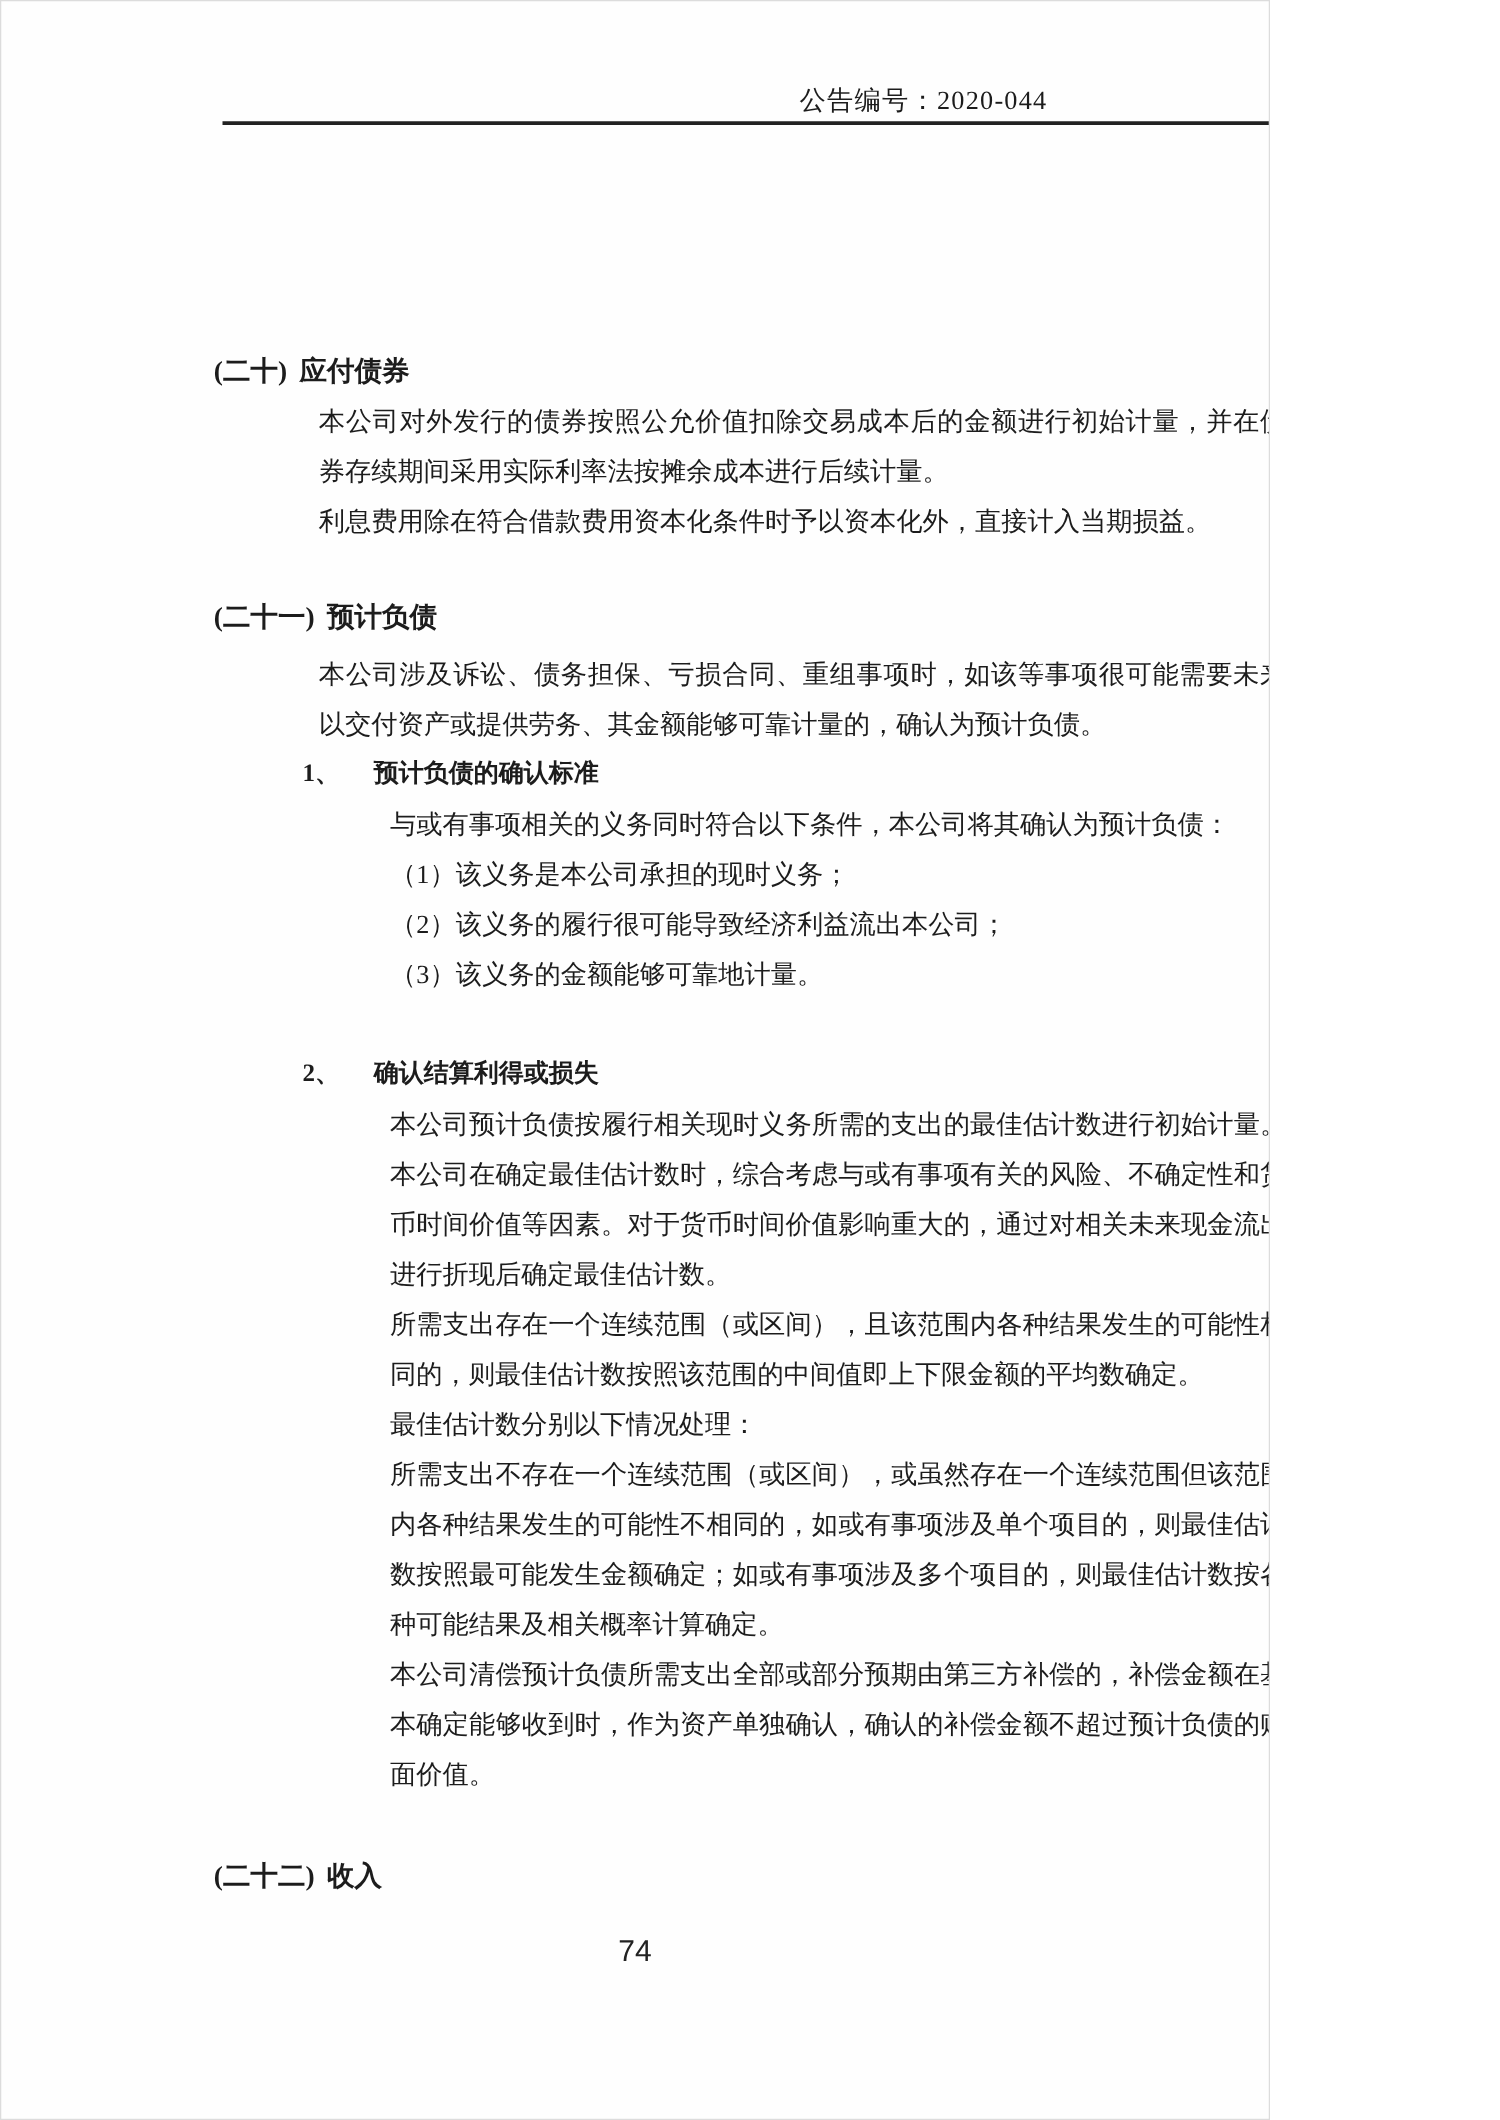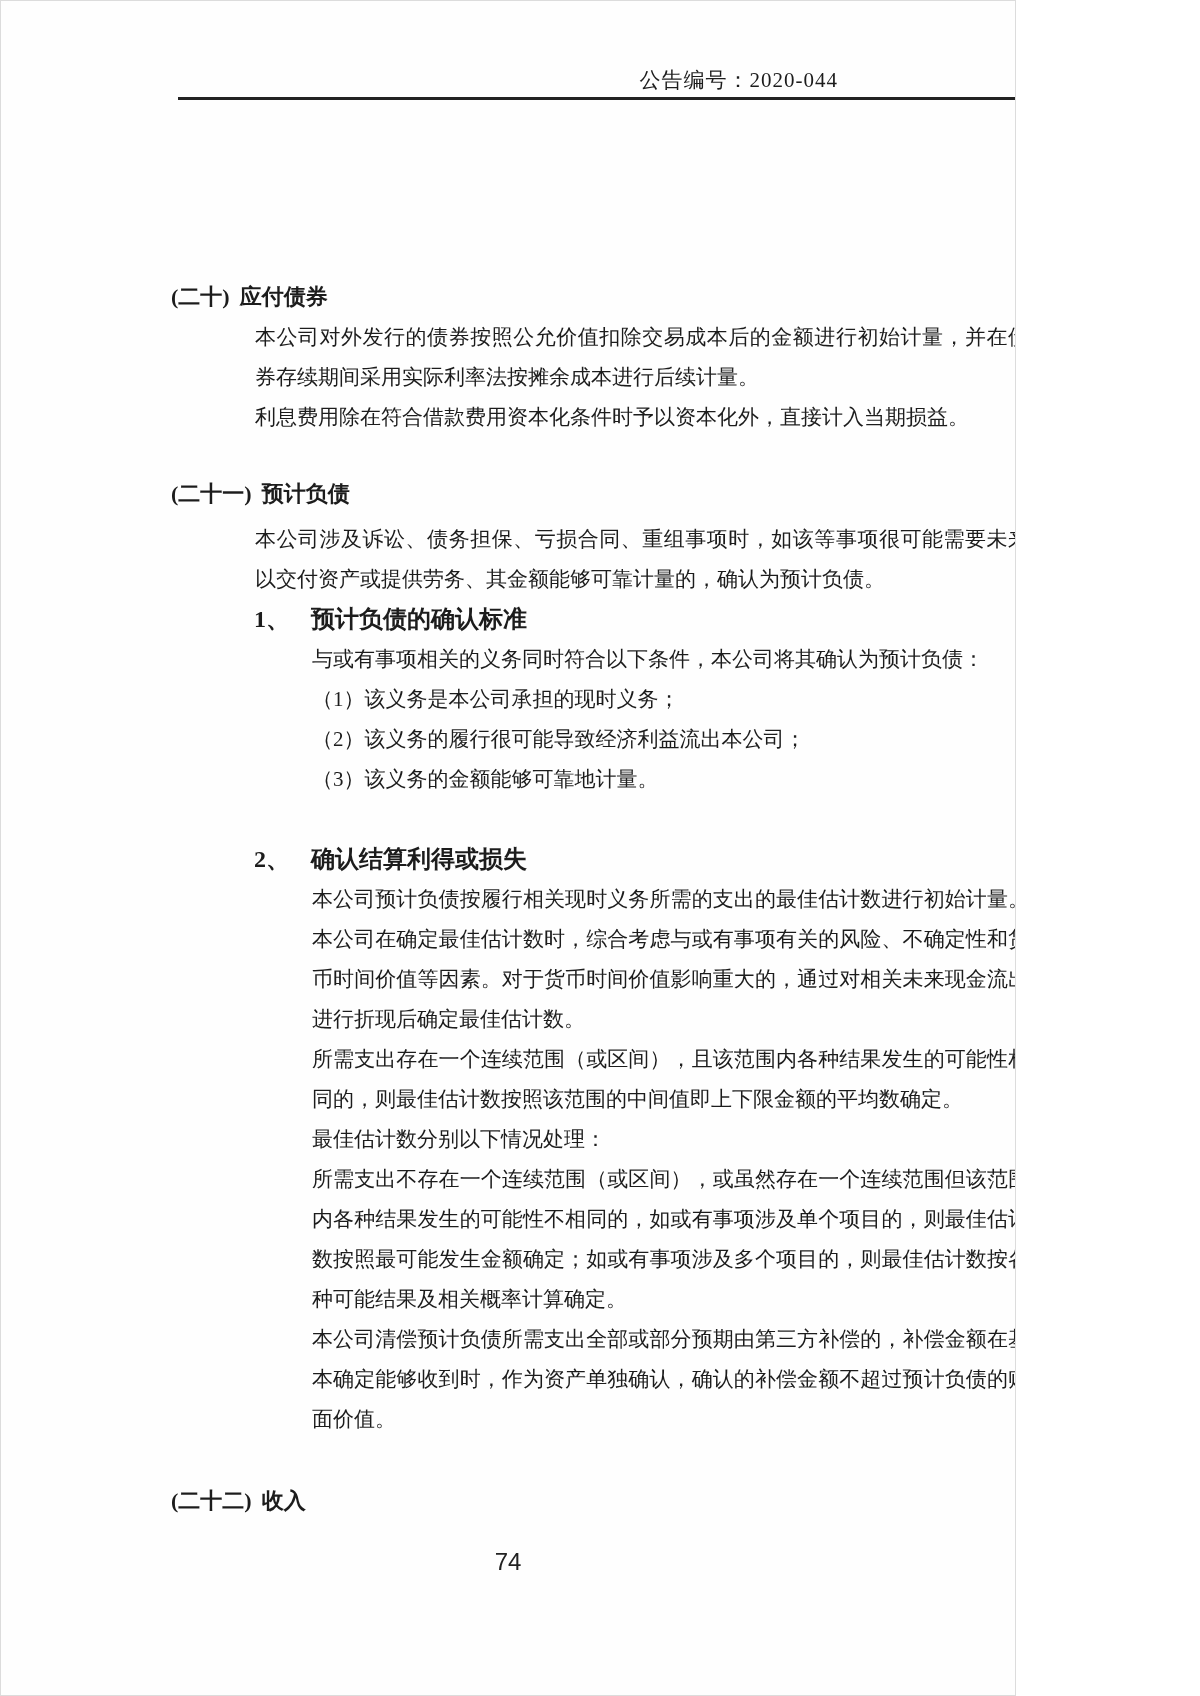--- a/index.html
+++ b/index.html
@@ -60,22 +60,22 @@
     .body-block {
       position: absolute;
       font-size: 21px;
       line-height: 40px;
       text-align: justify;
     }
     .b20 { top: 316px; left: 254px; width: 774px; }
     .b21 { top: 518px; left: 254px; width: 774px; }
     .sub-heading {
       position: absolute;
-      left: 253px;
-      font-size: 24px;
+      left: 241px;
+      font-size: 20px;
       line-height: 40px;
       font-weight: bold;
       white-space: nowrap;
     }
     .sub1h { top: 598px; }
     .sub2h { top: 838px; }
     .sub-num { display: inline-block; min-width: 57px; }
     .sub1b { top: 638px; left: 311px; width: 717px; }
     .sub2b { top: 878px; left: 311px; width: 717px; font-family: Liberation Serif, serif; }
     .page-number {

